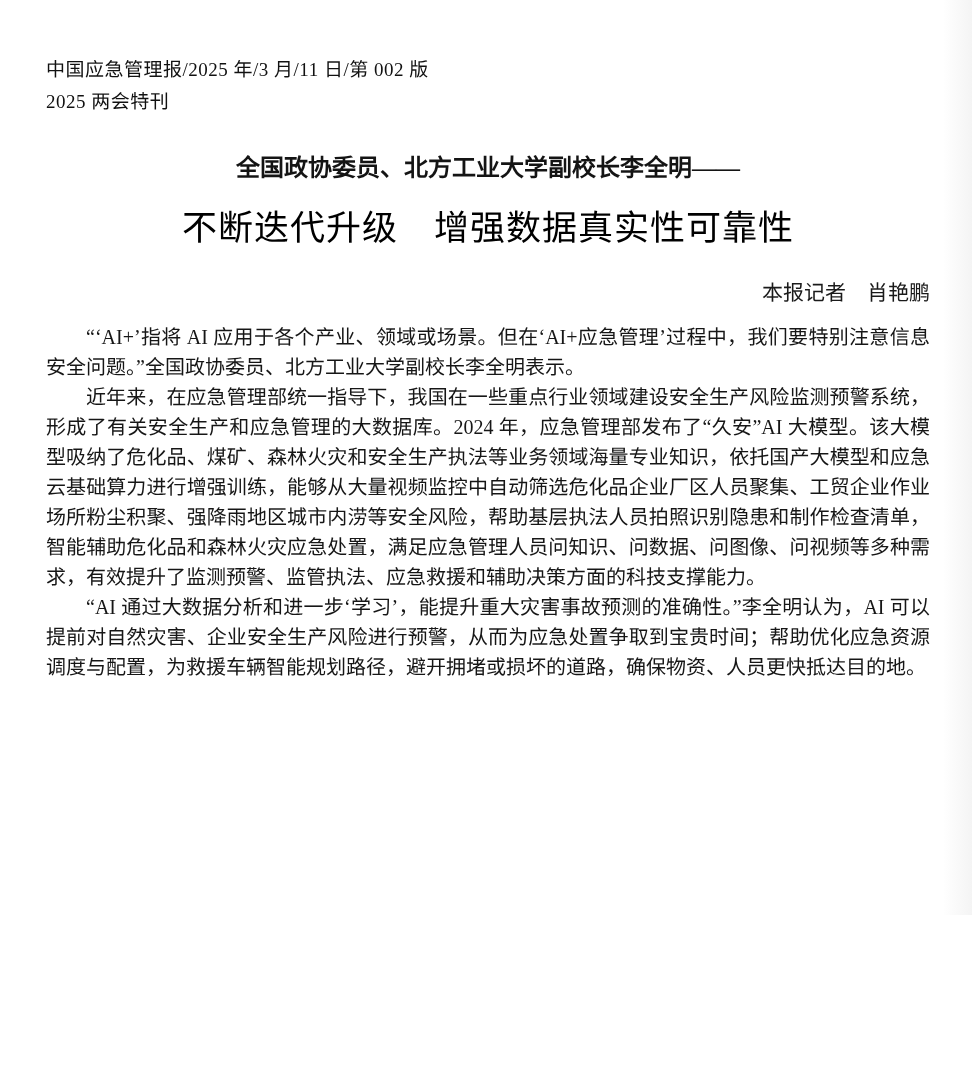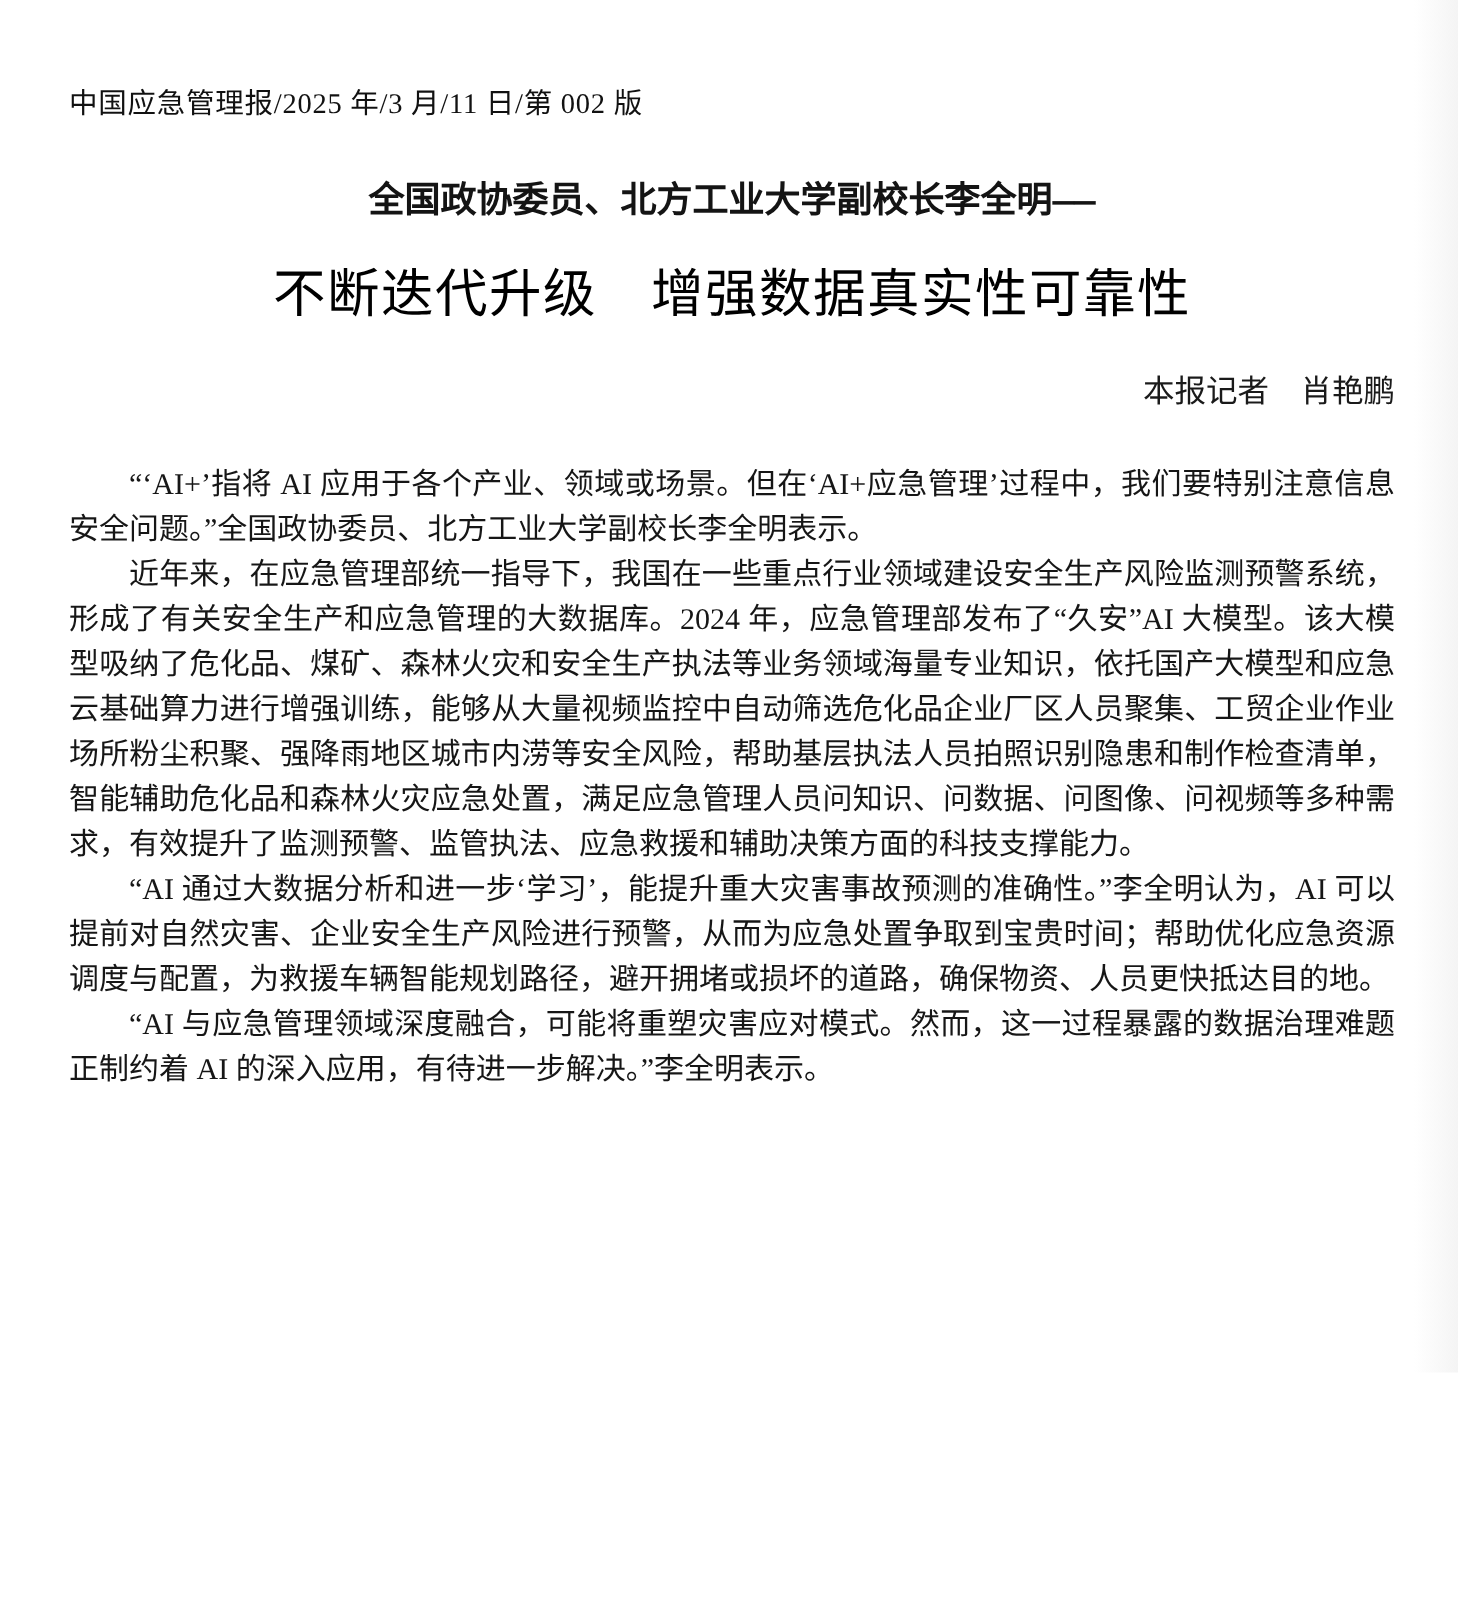--- a/index.html
+++ b/index.html
@@ -27,21 +27,21 @@
     line-height: 32px;
     letter-spacing: 0.5px;
     color: #111111;
   }
   .masthead .line {
     white-space: nowrap;
   }
   .kicker {
     margin-top: 36px;
     text-align: center;
-    font-family: Liberation Mono, monospace;
+    font-family: Liberation Serif, serif;
     font-weight: 600;
     font-size: 24px;
     line-height: 28px;
     color: #141414;
   }
   .headline {
     margin-top: 26px;
     text-align: center;
     font-family: "Liberation Serif", "DejaVu Serif", serif;
     font-weight: 400;
@@ -51,47 +51,47 @@
     color: #000000;
   }
   .byline {
     margin-top: 30px;
     text-align: right;
     font-size: 21px;
     line-height: 26px;
     color: #1a1a1a;
   }
   .article {
-    margin-top: 34px;
+    margin-top: 16px;
     font-size: 20px;
     line-height: 30px;
     text-align: justify;
     text-justify: inter-ideograph;
     color: #161616;
   }
   .article p {
     margin: 0;
     text-indent: 2em;
   }
 </style>
 </head>
 <body>
 
 <div class="page">
 
   <div class="masthead">
     <div class="line">中国应急管理报/2025 年/3 月/11 日/第 002 版</div>
+    <div class="line">2025 两会特刊</div>
   </div>
 
   <div class="kicker">全国政协委员、北方工业大学副校长李全明——</div>
 
   <h1 class="headline">不断迭代升级　增强数据真实性可靠性</h1>
 
   <div class="byline">本报记者　肖艳鹏</div>
 
   <div class="article">
     <p>“‘AI+’指将 AI 应用于各个产业、领域或场景。但在‘AI+应急管理’过程中，我们要特别注意信息安全问题。”全国政协委员、北方工业大学副校长李全明表示。</p>
     <p>近年来，在应急管理部统一指导下，我国在一些重点行业领域建设安全生产风险监测预警系统，形成了有关安全生产和应急管理的大数据库。2024 年，应急管理部发布了“久安”AI 大模型。该大模型吸纳了危化品、煤矿、森林火灾和安全生产执法等业务领域海量专业知识，依托国产大模型和应急云基础算力进行增强训练，能够从大量视频监控中自动筛选危化品企业厂区人员聚集、工贸企业作业场所粉尘积聚、强降雨地区城市内涝等安全风险，帮助基层执法人员拍照识别隐患和制作检查清单，智能辅助危化品和森林火灾应急处置，满足应急管理人员问知识、问数据、问图像、问视频等多种需求，有效提升了监测预警、监管执法、应急救援和辅助决策方面的科技支撑能力。</p>
     <p>“AI 通过大数据分析和进一步‘学习’，能提升重大灾害事故预测的准确性。”李全明认为，AI 可以提前对自然灾害、企业安全生产风险进行预警，从而为应急处置争取到宝贵时间；帮助优化应急资源调度与配置，为救援车辆智能规划路径，避开拥堵或损坏的道路，确保物资、人员更快抵达目的地。</p>
-    <p>“AI 与应急管理领域深度融合，可能将重塑灾害应对模式。然而，这一过程暴露的数据治理难题正制约着 AI 的深入应用，有待进一步解决。”李全明表示。</p>
   </div>
 
 </div>
 
 </body></html>

